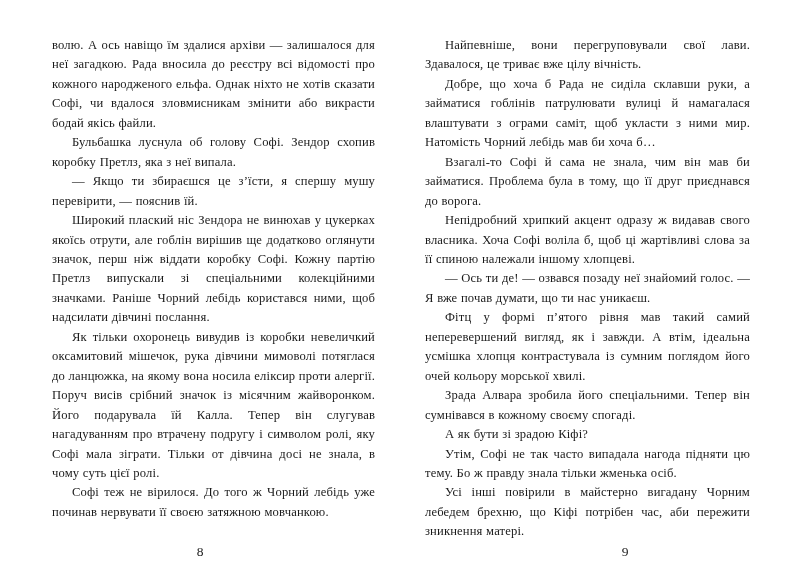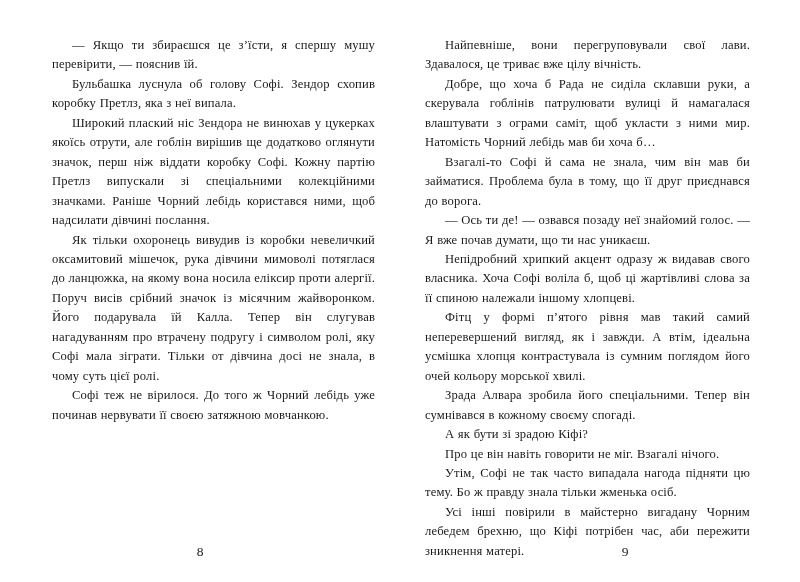--- a/index.html
+++ b/index.html
@@ -72,40 +72,40 @@
     padding-left: 25px;
   }
 </style>
 </head>
 <body>
 
 <div class="spread">
 
   <div class="page page-left">
     <div class="textblock">
+      <p class="para nofirst">волю. А ось навіщо їм здалися архіви — залишалося для неї загадкою. Рада вносила до реєстру всі відомості про кожного народженого ельфа. Однак ніхто не хотів сказати Софі, чи вдалося зловмисникам змінити або викрасти бодай якісь файли.</p>
+      <p class="para">Бульбашка луснула об голову Софі. Зендор схопив коробку Претлз, яка з неї випала.</p>
       <p class="para">— Якщо ти збираєшся це з’їсти, я спершу мушу перевірити, — пояснив їй.</p>
-      <p class="para">Бульбашка луснула об голову Софі. Зендор схопив коробку Претлз, яка з неї випала.</p>
       <p class="para">Широкий плаский ніс Зендора не винюхав у цукерках якоїсь отрути, але гоблін вирішив ще додатково оглянути значок, перш ніж віддати коробку Софі. Кожну партію Претлз випускали зі спеціальними колекційними значками. Раніше Чорний лебідь користався ними, щоб надсилати дівчині послання.</p>
       <p class="para">Як тільки охоронець вивудив із коробки невеличкий оксамитовий мішечок, рука дівчини мимоволі потяглася до ланцюжка, на якому вона носила еліксир проти алергії. Поруч висів срібний значок із місячним жайворонком. Його подарувала їй Калла. Тепер він слугував нагадуванням про втрачену подругу і символом ролі, яку Софі мала зіграти. Тільки от дівчина досі не знала, в чому суть цієї ролі.</p>
       <p class="para">Софі теж не вірилося. До того ж Чорний лебідь уже починав нервувати її своєю затяжною мовчанкою.</p>
 
     </div>
     <div class="folio">8</div>
   </div>
 
   <div class="page page-right">
     <div class="textblock">
       <p class="para">Найпевніше, вони перегруповували свої лави. Здавалося, це триває вже цілу вічність.</p>
-      <p class="para">Добре, що хоча б Рада не сиділа склавши руки, а скерувала гоблінів патрулювати вулиці й намагалася влаштувати з ограми саміт, щоб укласти з ними мир. Натомість Чорний лебідь мав би хоча б…</p>
+      <p class="para">Добре, що хоча б Рада не сиділа склавши руки, а займатися гоблінів патрулювати вулиці й намагалася влаштувати з ограми саміт, щоб укласти з ними мир. Натомість Чорний лебідь мав би хоча б…</p>
       <p class="para">Взагалі-то Софі й сама не знала, чим він мав би займатися. Проблема була в тому, що її друг приєднався до ворога.</p>
+      <p class="para">Непідробний хрипкий акцент одразу ж видавав свого власника. Хоча Софі воліла б, щоб ці жартівливі слова за її спиною належали іншому хлопцеві.</p>
       <p class="para">— Ось ти де! — озвався позаду неї знайомий голос. — Я вже почав думати, що ти нас уникаєш.</p>
-      <p class="para">Непідробний хрипкий акцент одразу ж видавав свого власника. Хоча Софі воліла б, щоб ці жартівливі слова за її спиною належали іншому хлопцеві.</p>
       <p class="para">Фітц у формі п’ятого рівня мав такий самий неперевершений вигляд, як і завжди. А втім, ідеальна усмішка хлопця контрастувала із сумним поглядом його очей кольору морської хвилі.</p>
       <p class="para">Зрада Алвара зробила його спеціальними. Тепер він сумнівався в кожному своєму спогаді.</p>
       <p class="para">А як бути зі зрадою Кіфі?</p>
-      <p class="para">Про це він навіть говорити не міг. Взагалі нічого.</p>
       <p class="para">Утім, Софі не так часто випадала нагода підняти цю тему. Бо ж правду знала тільки жменька осіб.</p>
       <p class="para">Усі інші повірили в майстерно вигадану Чорним лебедем брехню, що Кіфі потрібен час, аби пережити зникнення матері.</p>
     </div>
     <div class="folio">9</div>
   </div>
 
 </div>
 
 </body></html>

